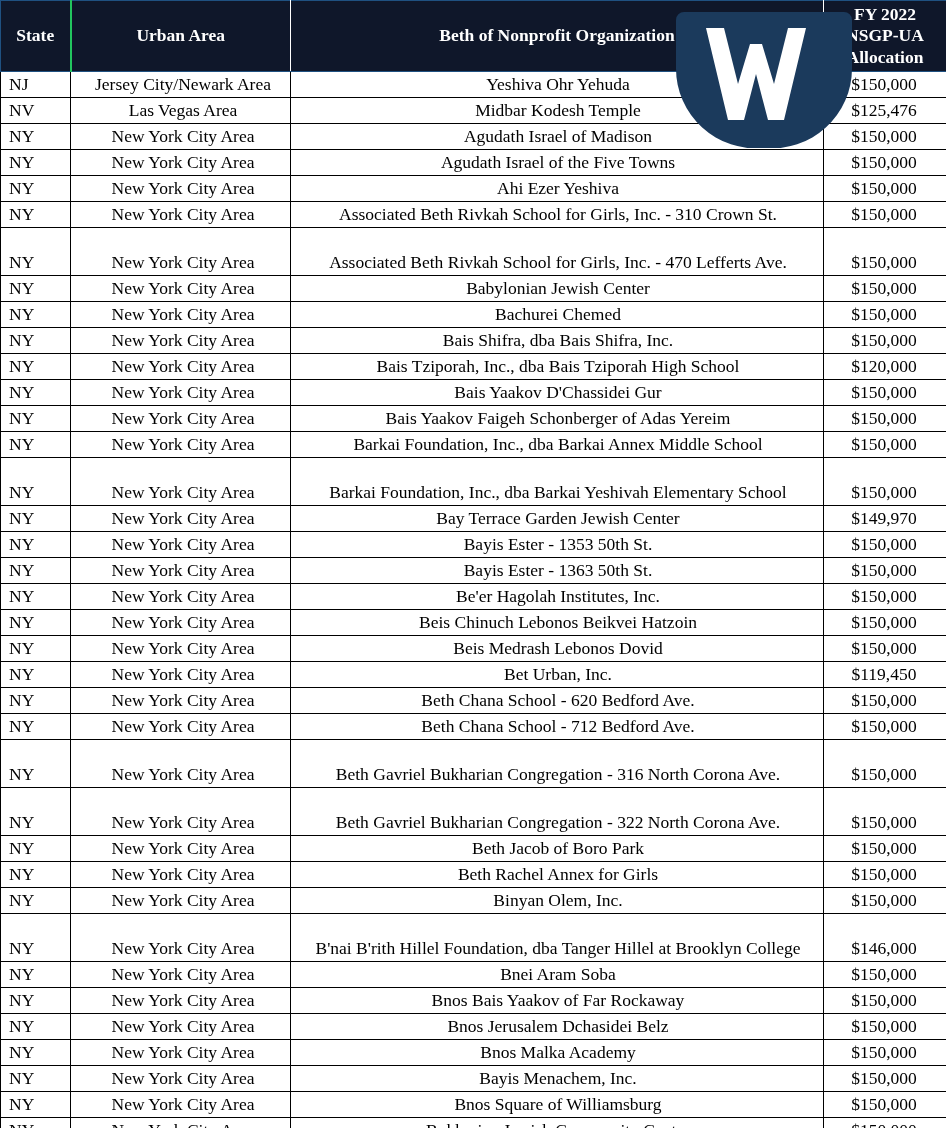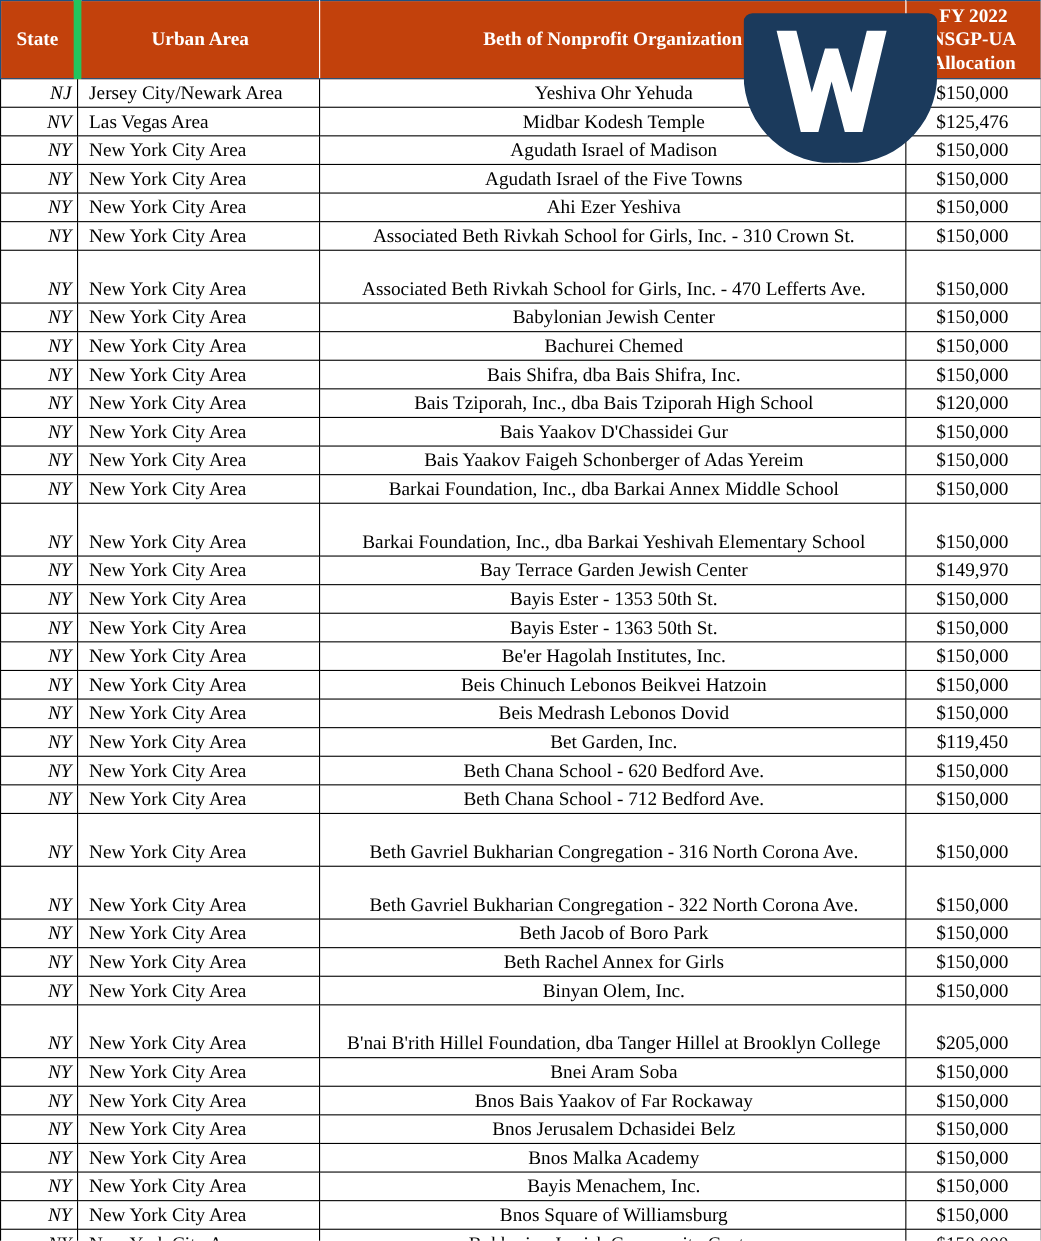--- a/index.html
+++ b/index.html
@@ -23,43 +23,43 @@
     width: 946px;
     font-size: 17.5px;
     color: #000000;
   }
   table.grant-table col.c-state   { width: 70px; }
   table.grant-table col.c-urban   { width: 220px; }
   table.grant-table col.c-org     { width: 533px; }
   table.grant-table col.c-alloc   { width: 123px; }
 
   thead th {
-    background: #c2410c;
+    background: #0f172a;
     color: #ffffff;
     font-weight: bold;
     font-size: 17.5px;
     text-align: center;
     vertical-align: middle;
     border: 1px solid #1f5181;
     padding: 3px 4px;
     line-height: 1.22;
   }
-  thead th.th-state { border-right: 7px solid #22c55e; text-align: center; }
+  thead th.th-state { border-right: 2px solid #22c55e; text-align: center; }
   thead th.th-urban { border-right: 1px solid #ffffff; margin-left: 40px; }
   thead th.th-org   { border-right: 1px solid #ffffff; }
 
   tbody td {
     border: 1px solid #000000;
     padding: 1px 5px 2px 5px;
     vertical-align: bottom;
     line-height: 1.19;
     height: 22px;
   }
-  tbody td.state { text-align: right; padding-left: 8px; font-style: italic; }
-  tbody td.urban { text-align: left; padding-left: 10px; }
+  tbody td.state { text-align: left; padding-left: 8px; }
+  tbody td.urban { text-align: center; padding-left: 10px; }
   tbody td.org   { text-align: center; padding-left: 7px; }
   tbody td.alloc { text-align: center; padding-right: 7px; }
 
   tbody tr.two-line td { height: 44px; }
 
   
   .watermark {
     position: absolute;
     top: 8px;
     left: 676px;
@@ -215,21 +215,21 @@
         </tr>
         <tr>
           <td class="state">NY</td>
           <td class="urban">New York City Area</td>
           <td class="org">Beis Medrash Lebonos Dovid</td>
           <td class="alloc">$150,000</td>
         </tr>
         <tr>
           <td class="state">NY</td>
           <td class="urban">New York City Area</td>
-          <td class="org">Bet Garden, Inc.</td>
+          <td class="org">Bet Urban, Inc.</td>
           <td class="alloc">$119,450</td>
         </tr>
         <tr>
           <td class="state">NY</td>
           <td class="urban">New York City Area</td>
           <td class="org">Beth Chana School - 620 Bedford Ave.</td>
           <td class="alloc">$150,000</td>
         </tr>
         <tr>
           <td class="state">NY</td>
@@ -264,21 +264,21 @@
         <tr>
           <td class="state">NY</td>
           <td class="urban">New York City Area</td>
           <td class="org">Binyan Olem, Inc.</td>
           <td class="alloc">$150,000</td>
         </tr>
         <tr class="two-line">
           <td class="state">NY</td>
           <td class="urban">New York City Area</td>
           <td class="org">B'nai B'rith Hillel Foundation, dba Tanger Hillel at Brooklyn College</td>
-          <td class="alloc">$205,000</td>
+          <td class="alloc">$146,000</td>
         </tr>
         <tr>
           <td class="state">NY</td>
           <td class="urban">New York City Area</td>
           <td class="org">Bnei Aram Soba</td>
           <td class="alloc">$150,000</td>
         </tr>
         <tr>
           <td class="state">NY</td>
           <td class="urban">New York City Area</td>

